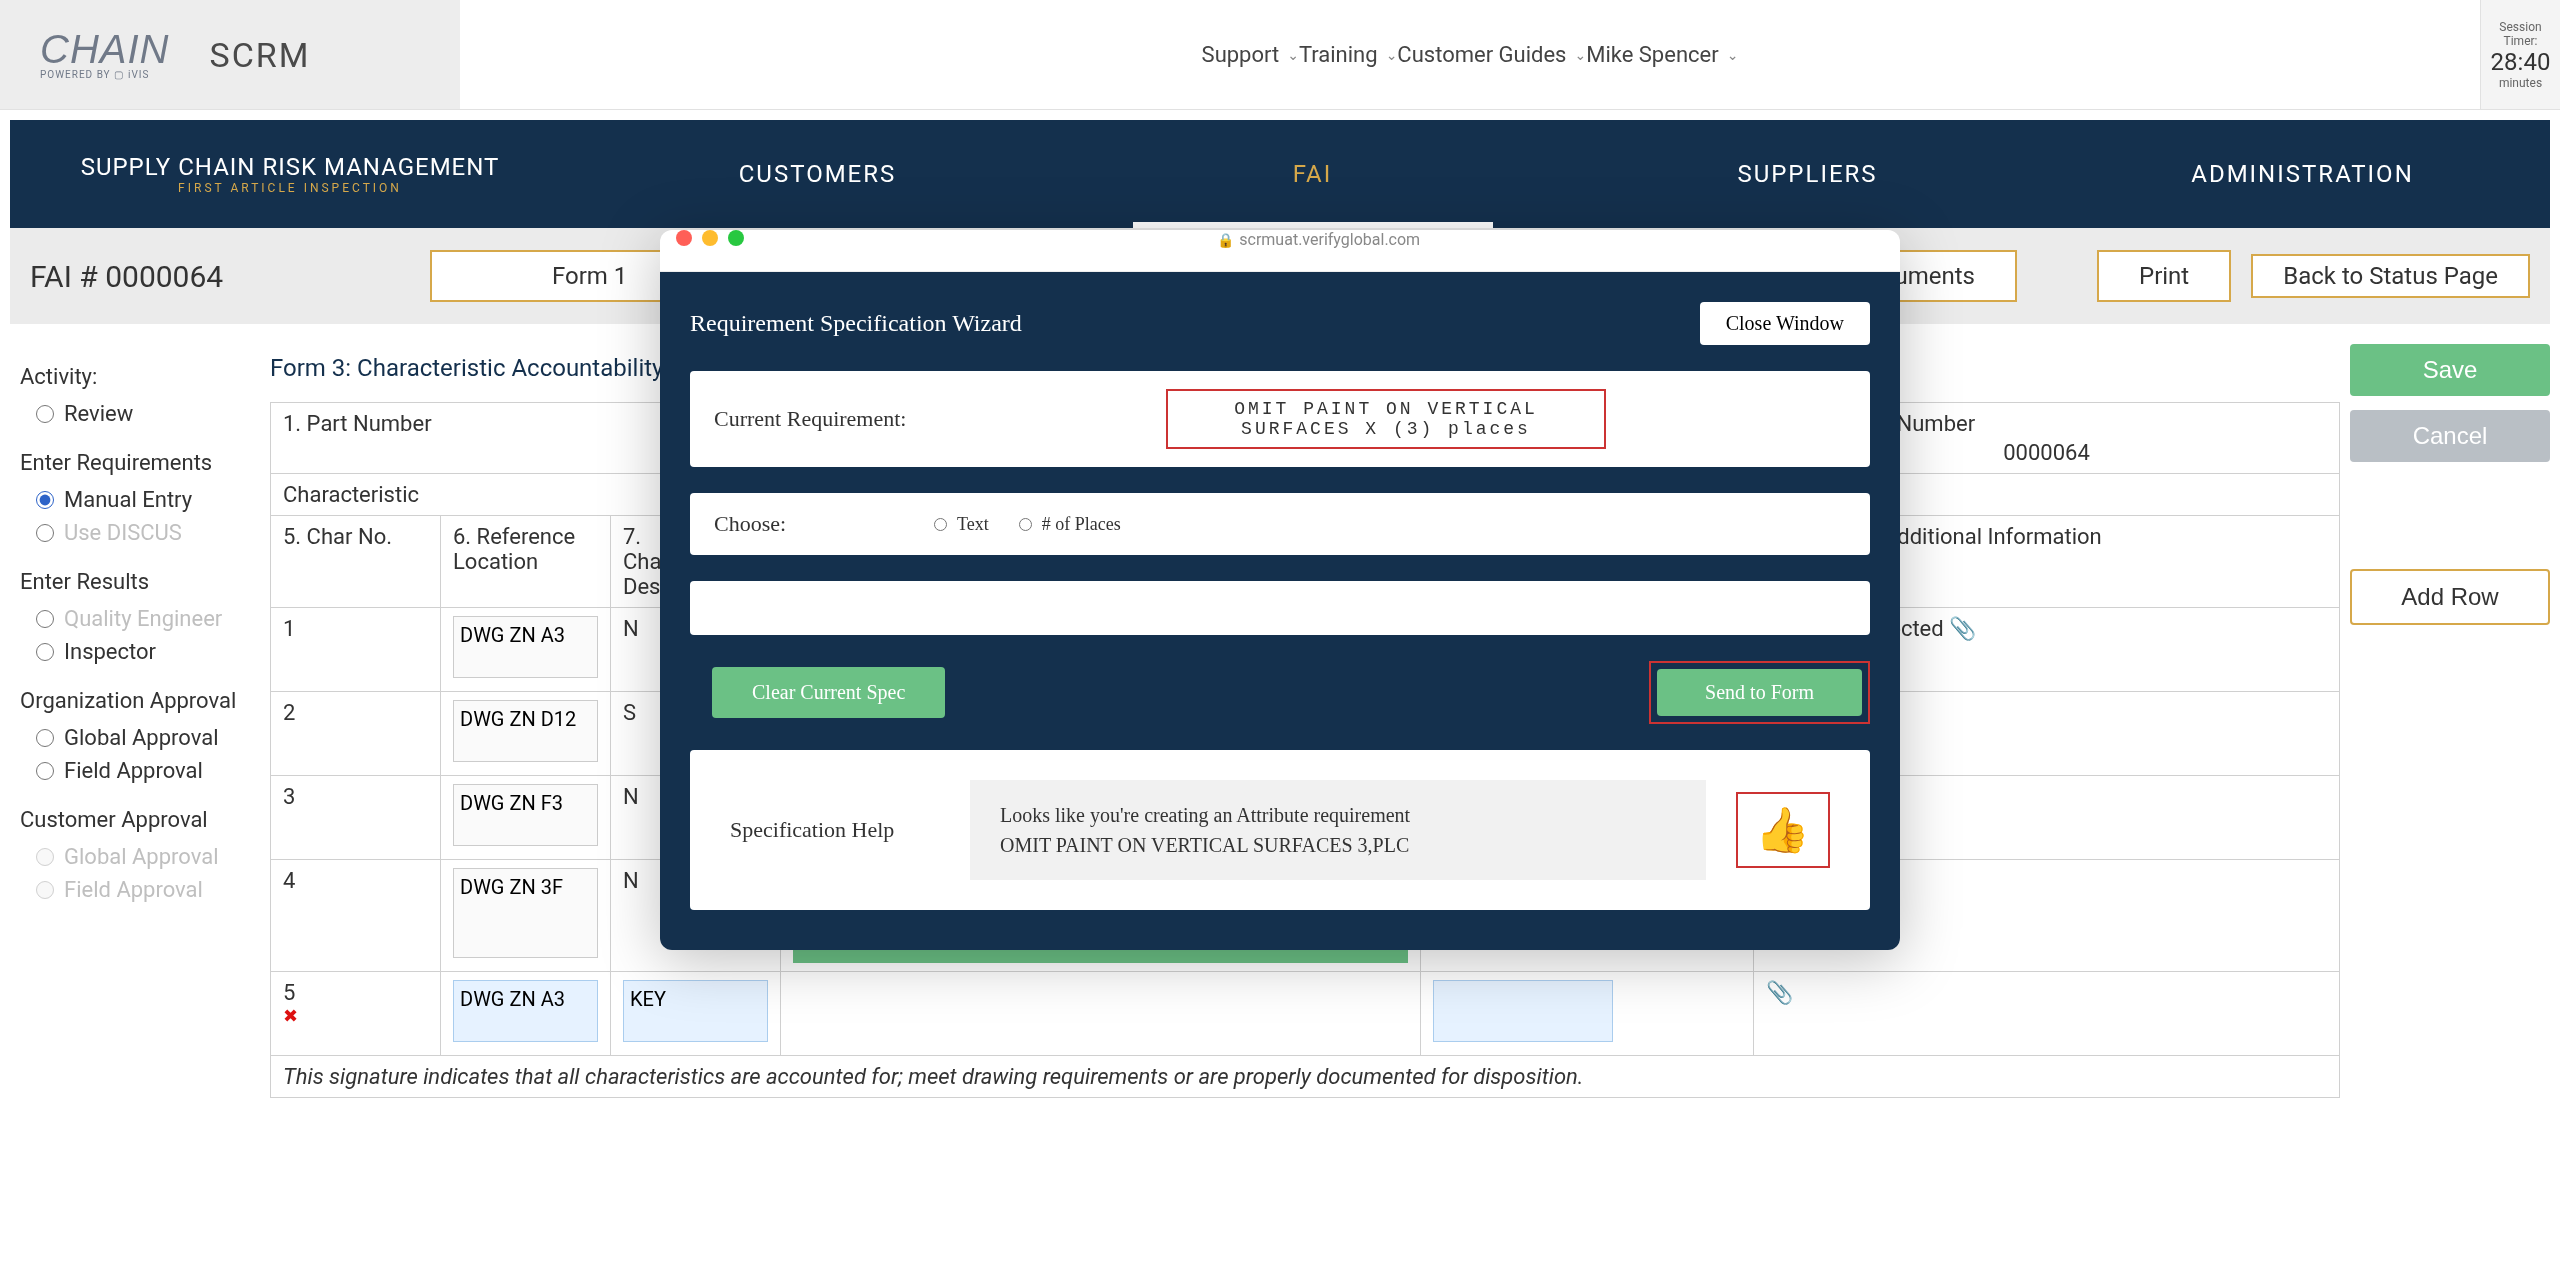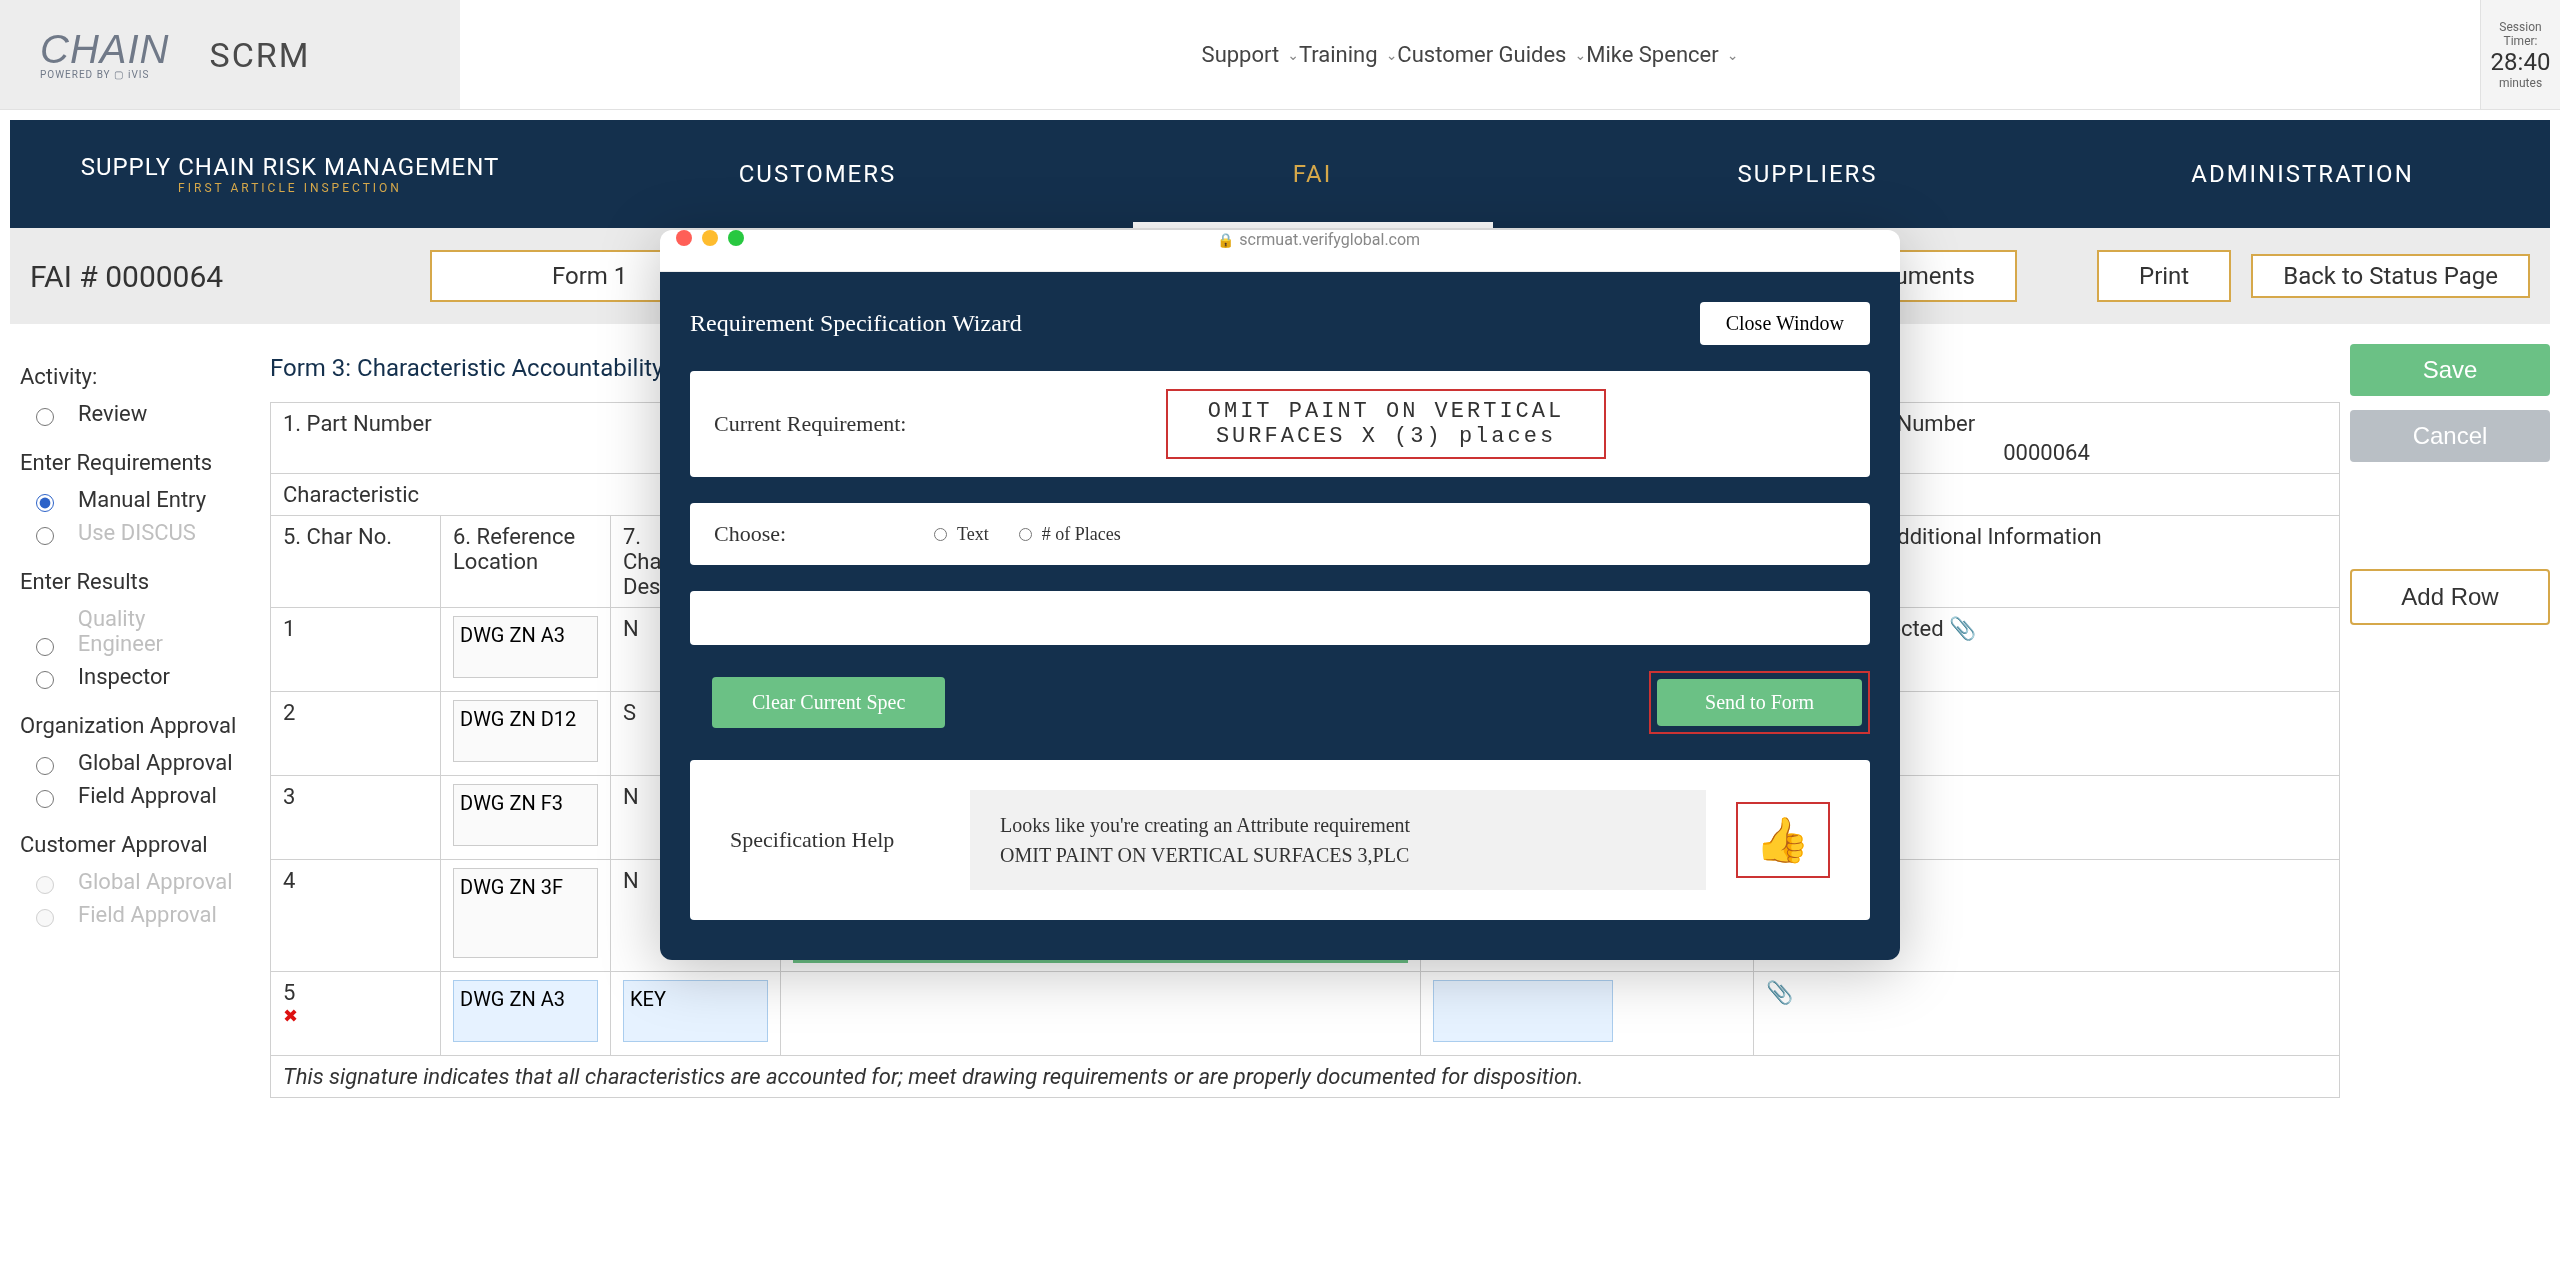--- a/index.html
+++ b/index.html
@@ -24,21 +24,21 @@
   .mainnav-tab.active::after { content: ""; position: absolute; bottom: 0; left: 50%; transform: translateX(-50%); width: 360px; height: 6px; background: #fff; }
   .subbar { background: #ebebeb; margin: 0 10px; height: 96px; display: flex; align-items: center; padding: 0 20px; gap: 20px; }
   .subbar-title { font-size: 30px; color: #333; width: 380px; }
   .subbar-tabs { display: flex; gap: 0; }
   .subbar-tab { border: 2px solid #d6a84a; background: #fff; font-size: 24px; padding: 10px 120px; cursor: pointer; }
   .spacer { flex: 1; }
   .subbar-btn { border: 2px solid #d6a84a; background: #fff; font-size: 24px; padding: 10px 40px; cursor: pointer; }
   .content { display: flex; margin: 20px 10px; gap: 10px; }
   .sidebar { width: 250px; padding: 0 10px; font-size: 22px; }
   .sidebar h4 { font-weight: normal; margin-top: 20px; margin-bottom: 8px; }
-  .radio-row { display: flex; align-items: flex-end; gap: 24px; padding: 4px 16px; }
+  .radio-row { display: flex; align-items: center; gap: 10px; padding: 4px 16px; }
   .radio-row input { width: 18px; height: 18px; accent-color: #2d63c8; }
   .radio-row.disabled { color: #bfbfbf; }
   .main { flex: 1; }
   .form-title { font-size: 24px; color: #14304d; margin: 10px 0 20px 0; }
   .tbl { width: 100%; border-collapse: collapse; }
   .tbl th, .tbl td { border: 1px solid #d0d0d0; padding: 8px 12px; font-size: 22px; text-align: left; vertical-align: top; }
   .tbl th { font-weight: normal; background: #fff; }
   .head2 { text-align: center; }
   .txtcell { width: 100%; min-height: 60px; border: 1px solid #ccc; background: #fafafa; resize: none; font-size: 20px; padding: 6px; font-family: inherit; }
   .txtcell.blue { background: #e6f2ff; border-color: #aacdee; }
@@ -58,21 +58,21 @@
   .dot { width: 16px; height: 16px; border-radius: 50%; }
   .dot.r { background: #ff5f57; } .dot.y { background: #febc2e; } .dot.g { background: #28c840; }
   .modal-url { flex: 1; text-align: center; font-size: 16px; color: #888; }
   .lock { font-size: 14px; margin-right: 4px; }
   .modal-body { background: #14304d; padding: 30px 30px 40px 30px; display: flex; flex-direction: column; gap: 26px; }
   .modal-head { display: flex; justify-content: space-between; align-items: center; }
   .modal-head h3 { color: #fff; font-size: 24px; font-family: Georgia, serif; font-weight: normal; }
   .closebtn { background: #fff; border: none; padding: 10px 26px; font-size: 20px; border-radius: 4px; cursor: pointer; font-family: Georgia, serif; }
   .panel { background: #fff; border-radius: 4px; padding: 18px 24px; display: flex; align-items: center; gap: 20px; }
   .panel-label { font-size: 22px; font-family: Georgia, serif; color: #333; width: 200px; }
-  .req-box { border: 2px solid #cc3333; padding: 8px 18px; font-family: "Courier New", monospace; font-size: 22px; letter-spacing: 3px; flex: 1; max-width: 440px; margin-left: auto; margin-right: 240px; text-align: center; }
+  .req-box { border: 2px solid #cc3333; padding: 8px 18px; font-family: "Courier New", monospace; font-size: 18px; letter-spacing: 3px; flex: 1; max-width: 440px; margin-left: auto; margin-right: 240px; text-align: center; }
   .choose-opts { display: flex; flex-direction: row; gap: 30px; font-size: 18px; font-family: Georgia, serif; flex: 1; }
   .choose-opts label { display: flex; align-items: center; gap: 10px; }
   .panel.blank { height: 54px; }
   .panel.actions { background: transparent; padding: 0; gap: 0; }
   .clearbtn { background: #6bc185; color: #fff; border: none; padding: 14px 40px; font-size: 20px; border-radius: 4px; cursor: pointer; font-family: Georgia, serif; margin-left: 22px; }
   .sendwrap { margin-left: auto; border: 2px solid #cc3333; padding: 6px; }
   .sendbtn { background: #6bc185; color: #fff; border: none; padding: 12px 48px; font-size: 20px; border-radius: 4px; cursor: pointer; font-family: Georgia, serif; }
   .helpbox { background: #fff; border-radius: 4px; padding: 30px 40px; display: flex; align-items: center; gap: 30px; }
   .helpbox .lbl { font-size: 22px; font-family: Georgia, serif; width: 210px; }
   .helpmsg { background: #f1f1f1; flex: 1; padding: 20px 30px; font-family: Georgia, serif; font-size: 20px; line-height: 1.5; }

